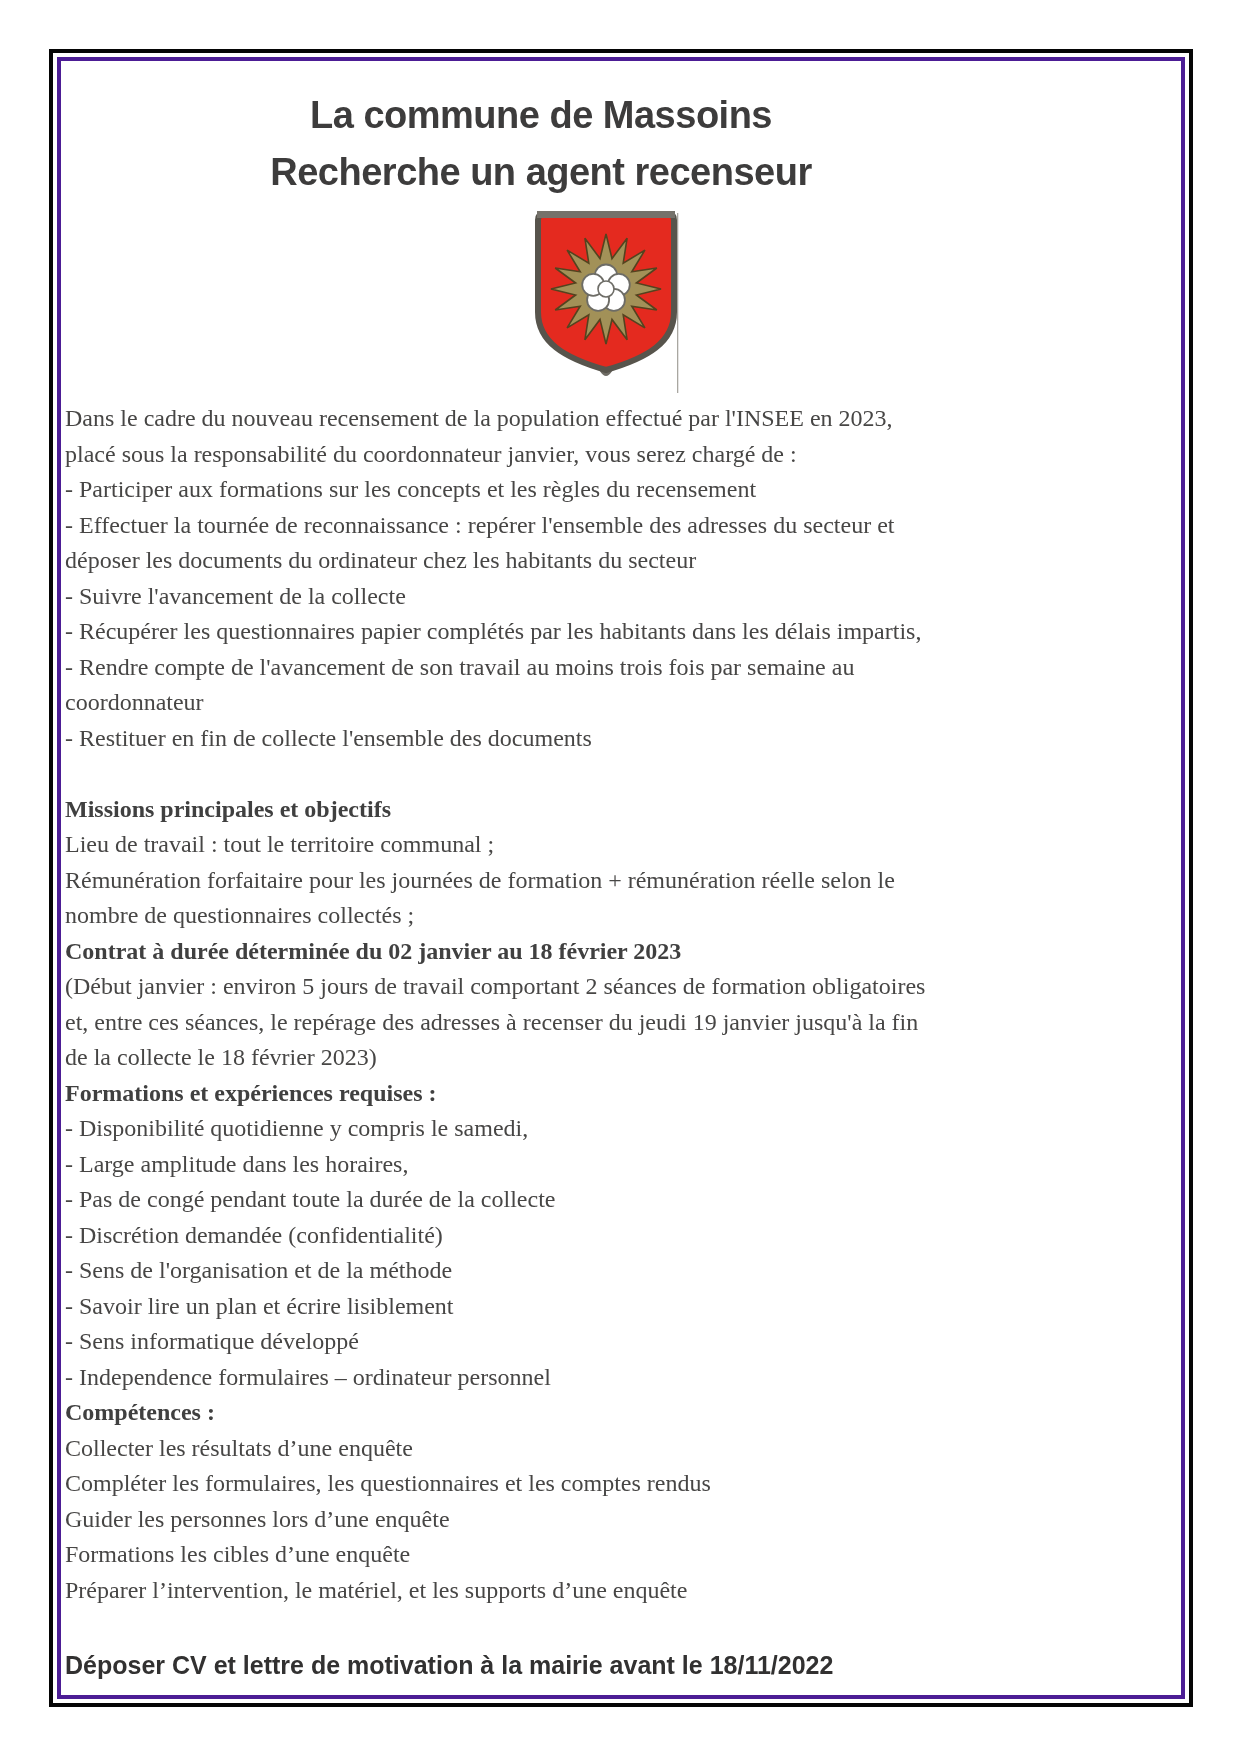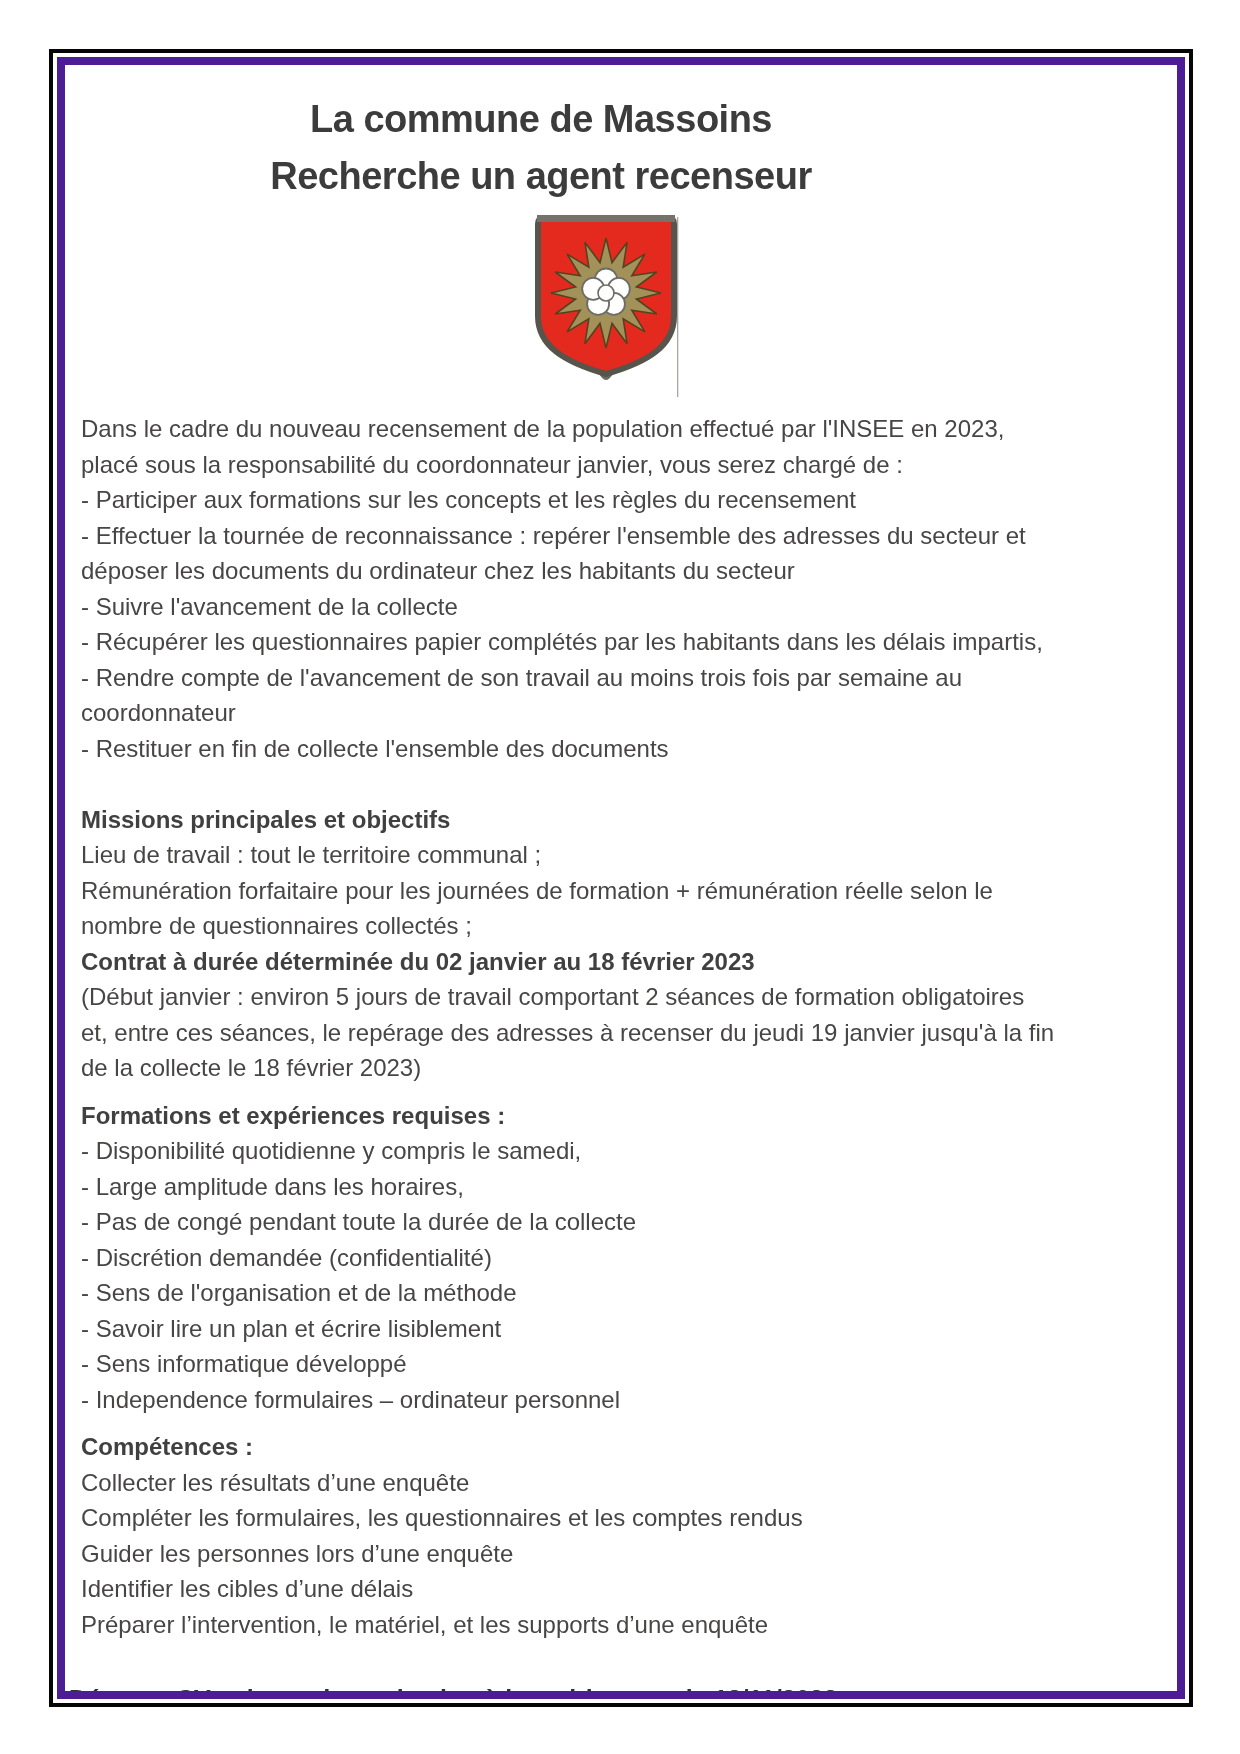--- a/index.html
+++ b/index.html
@@ -14,21 +14,21 @@
     position: absolute; left: 49px; top: 49px;
     width: 1144px; height: 1658px;
     box-sizing: border-box;
     border: 4px solid #050505;
     padding: 4px;
     background: #ffffff;
   }
   .frame-inner {
     width: 100%; height: 100%;
     box-sizing: border-box;
-    border: 8px solid #4c1d95;
+    border: 4px solid #4c1d95;
     overflow: hidden;
   }
   .content { padding: 26px 4px 0 4px; }
 
   .title {
     text-align: center;
     padding-right: 160px;
     font-weight: bold;
     font-size: 38px;
     line-height: 57px;
@@ -43,21 +43,21 @@
     margin-top: 8px;
   }
   .body-text {
     margin-top: 6px;
     font-size: 24px;
     line-height: 35.5px;
     color: #474645;
   }
   .body-text p { margin: 0; white-space: nowrap; }
   .body-text p.bold { font-weight: bold; color: #404040; }
-  .section { margin: 12px; }
+  .section { margin: 0; font-family: Liberation Serif, serif; }
   .section.gap-top { margin-top: 35.5px; }
   .footer-line {
     margin-top: 40px;
     text-align: left;
     padding-right: 90px;
     font-weight: bold;
     font-size: 25px;
     line-height: 35px;
     color: #323131;
     white-space: nowrap;
@@ -127,21 +127,21 @@
             <p>- Sens de l'organisation et de la méthode</p>
             <p>- Savoir lire un plan et écrire lisiblement</p>
             <p>- Sens informatique développé</p>
             <p>- Independence formulaires – ordinateur personnel</p>
           </div>
         <div class="section">
             <p class="bold">Compétences :</p>
             <p>Collecter les résultats d’une enquête</p>
             <p>Compléter les formulaires, les questionnaires et les comptes rendus</p>
             <p>Guider les personnes lors d’une enquête</p>
-            <p>Identifier les cibles d’une délais</p>
+            <p>Formations les cibles d’une enquête</p>
             <p>Préparer l’intervention, le matériel, et les supports d’une enquête</p>
           </div>
       </div>
 
       <div class="footer-line">Déposer CV et lettre de motivation à la mairie avant le 18/11/2022</div>
 
     </div>
   </div>
 </div>
 

